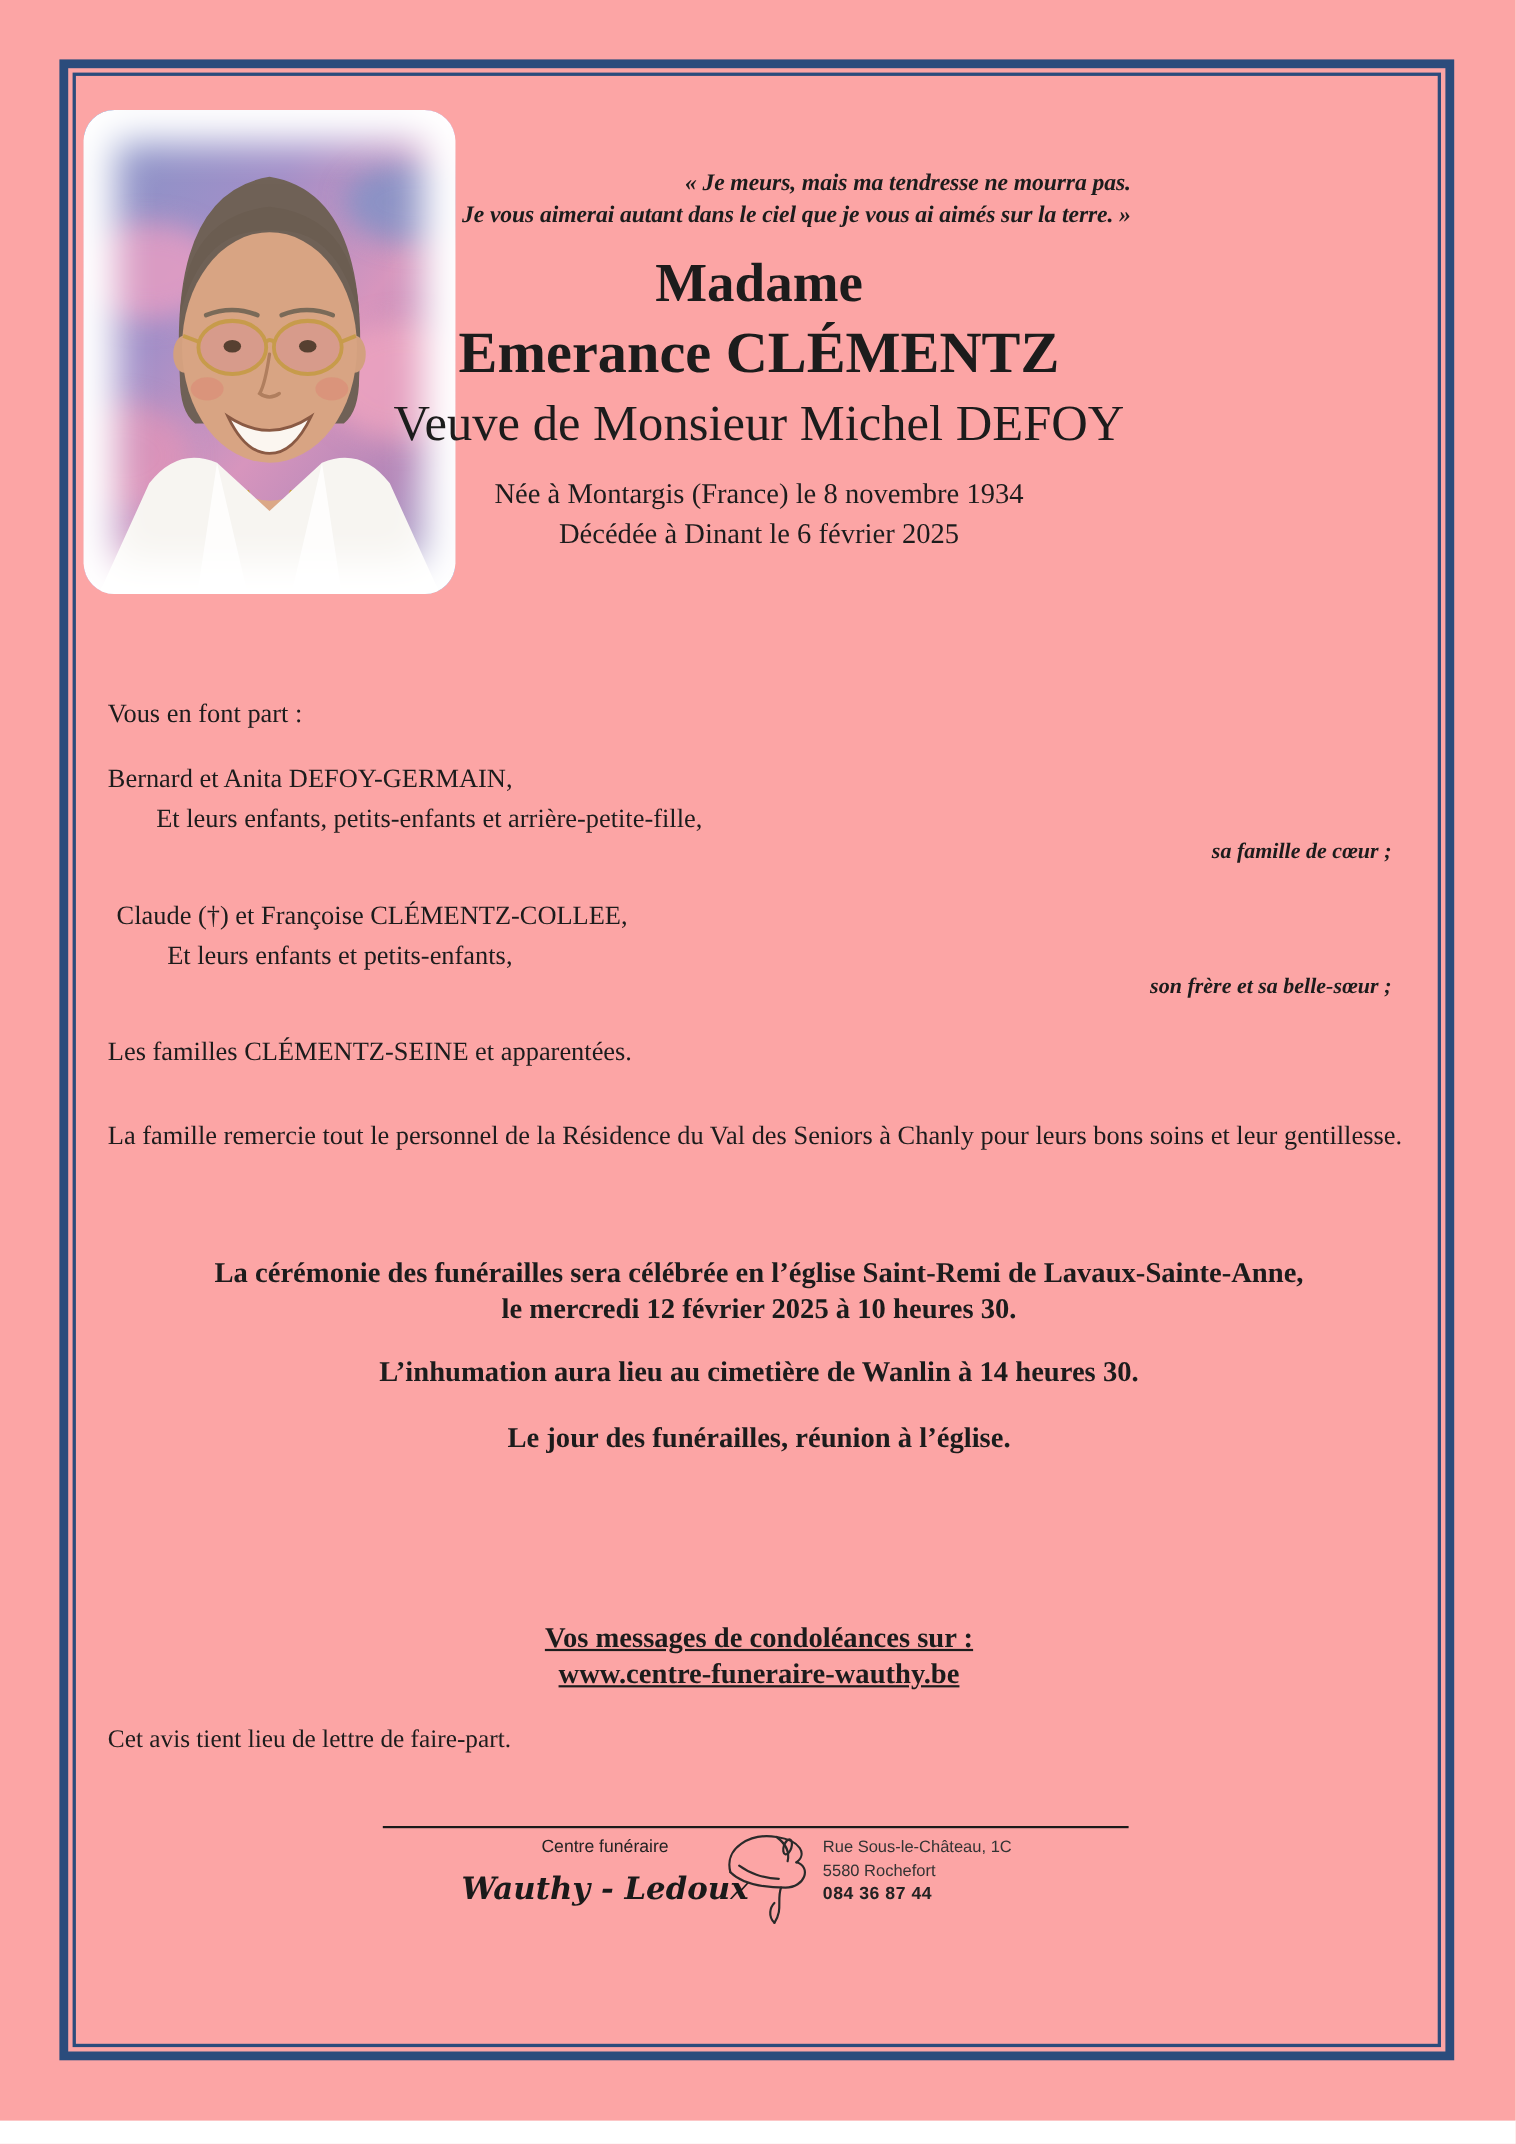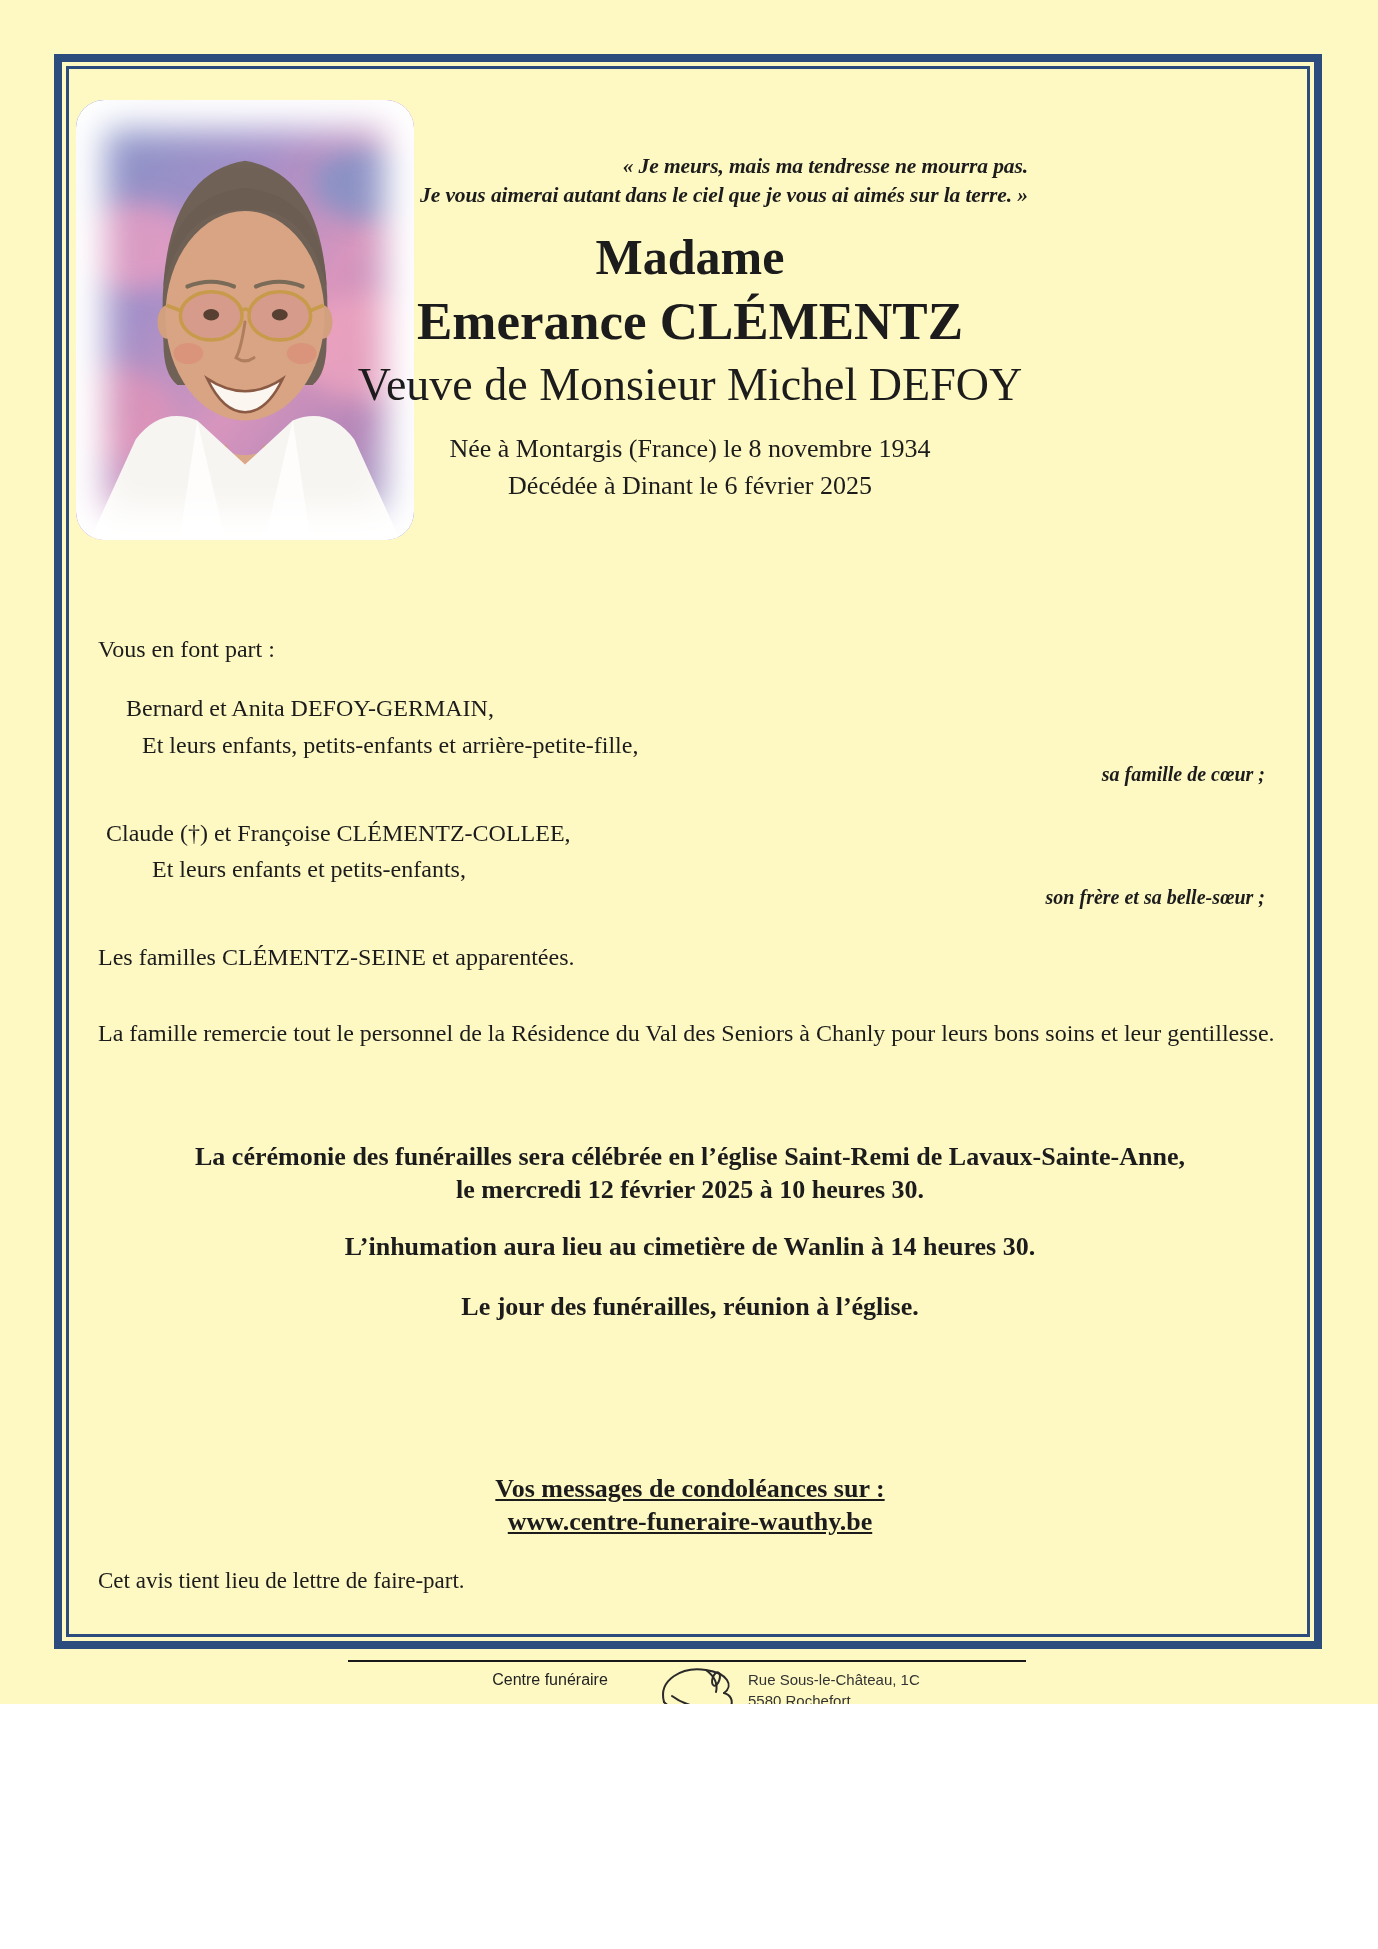--- a/index.html
+++ b/index.html
@@ -1,17 +1,17 @@
 <!DOCTYPE html>
 <html style="--frame: #2b4c7c;"><head>
 <meta charset="utf-8">
 <style>
   html,body{margin:0;padding:0;background:#ffffff;}
   .page{
-    position:relative;width:1378px;height:1704px;background:#fef9c3;
+    position:relative;width:1378px;height:1928px;background:#fca5a5;
     font-family:"Liberation Serif", serif;color:#1c1c1c;overflow:hidden;
   }
   .frame-outer{position:absolute;left:54px;top:54px;right:56px;bottom:55px;border:8px solid var(--frame,#2b4c7c);}
   .frame-inner{position:absolute;left:66px;top:66px;right:68px;bottom:67px;border:3px solid var(--frame,#2b4c7c);}
 
   .photo{
     position:absolute;left:76px;top:100px;width:338px;height:440px;
     border-radius:28px;overflow:hidden;
     box-shadow:inset 0 0 30px 26px #ffffff;
   }
@@ -132,21 +132,21 @@
     <div class="h-name">Emerance CLÉMENTZ</div>
     <div class="h-veuve">Veuve de Monsieur Michel DEFOY</div>
     <div class="h-dates">
       <div>Née à Montargis (France) le 8 novembre 1934</div>
       <div>Décédée à Dinant le 6 février 2025</div>
     </div>
   </div>
 
   <div class="abs t24" style="left:98px;top:633px;">Vous en font part :</div>
 
-  <div class="abs t24" style="left:98px;top:692px;margin-left:28px;">Bernard et Anita DEFOY-GERMAIN,</div>
+  <div class="abs t24" style="left:98px;top:692px;">Bernard et Anita DEFOY-GERMAIN,</div>
   <div class="abs t24" style="left:142px;top:729px;">Et leurs enfants, petits-enfants et arrière-petite-fille,</div>
   <div class="relation" style="top:763px;">sa famille de cœur ;</div>
 
   <div class="abs t24" style="left:106px;top:817px;">Claude (†) et Françoise CLÉMENTZ-COLLEE,</div>
   <div class="abs t24" style="left:152px;top:853px;">Et leurs enfants et petits-enfants,</div>
   <div class="relation" style="top:886px;">son frère et sa belle-sœur ;</div>
 
   <div class="abs t24" style="left:98px;top:941px;">Les familles CLÉMENTZ-SEINE et apparentées.</div>
 
   <div class="thanks">La famille remercie tout le personnel de la Résidence du Val des Seniors à Chanly pour leurs bons soins et leur gentillesse.</div>

